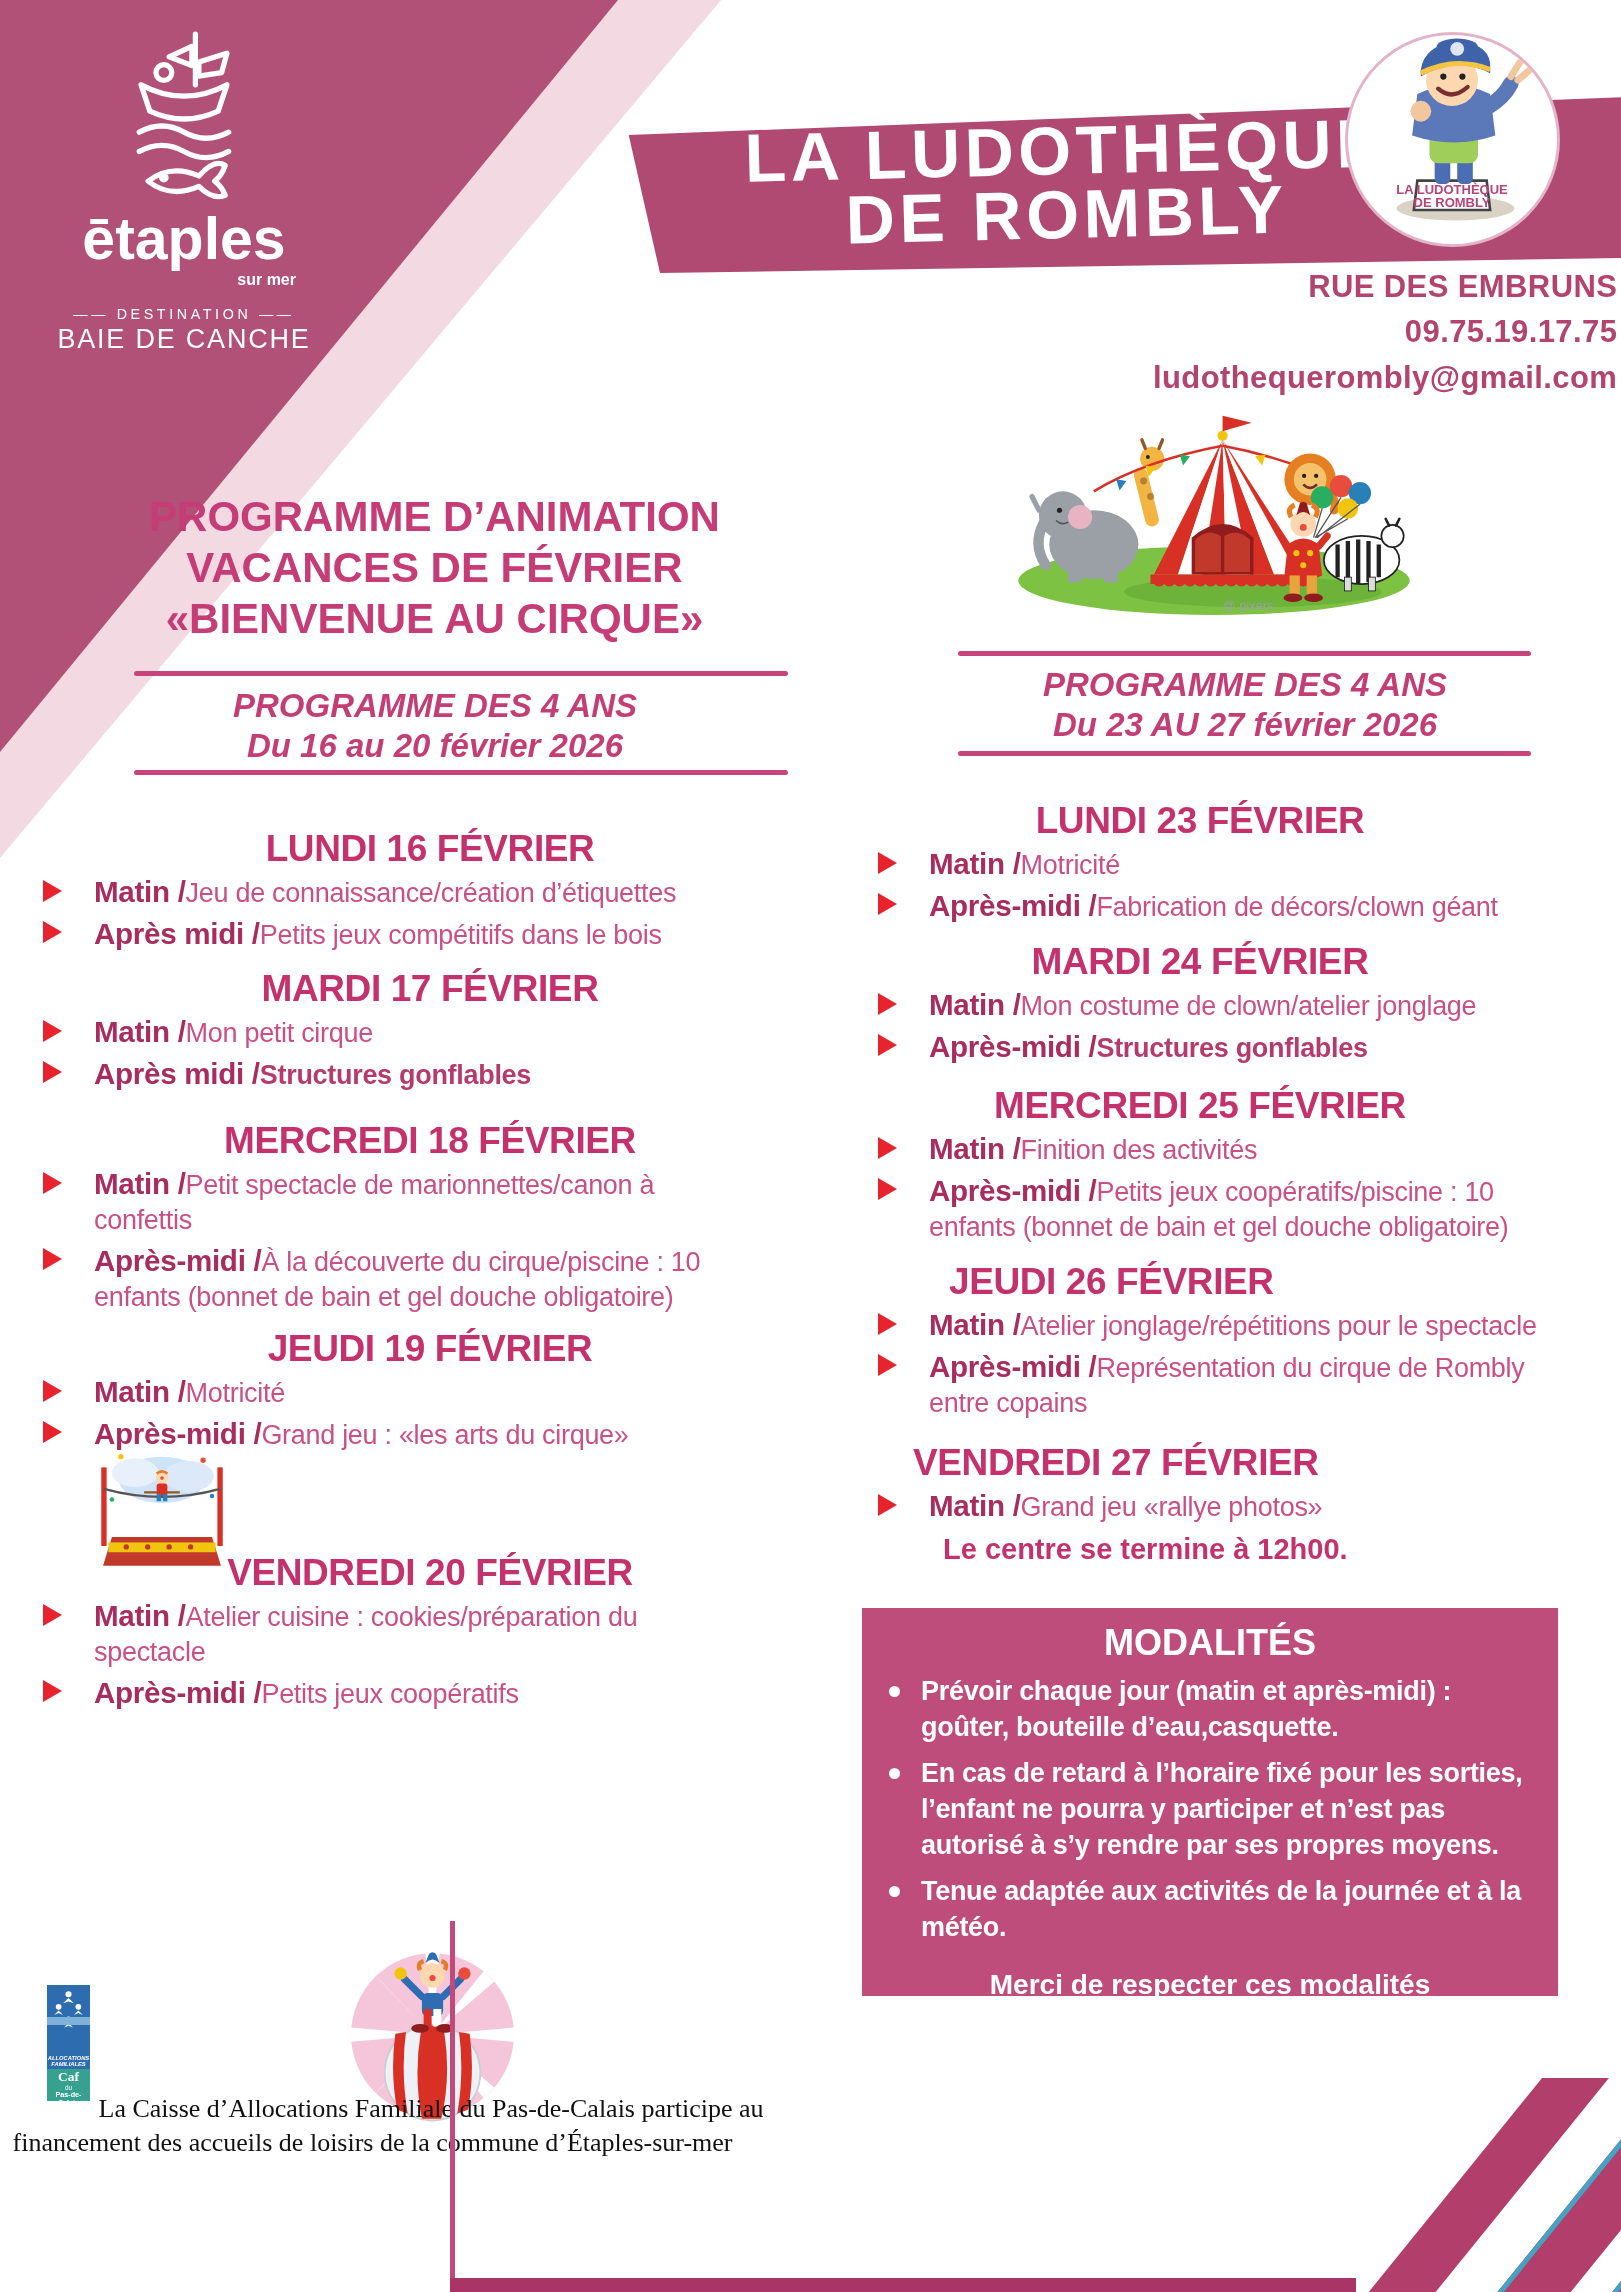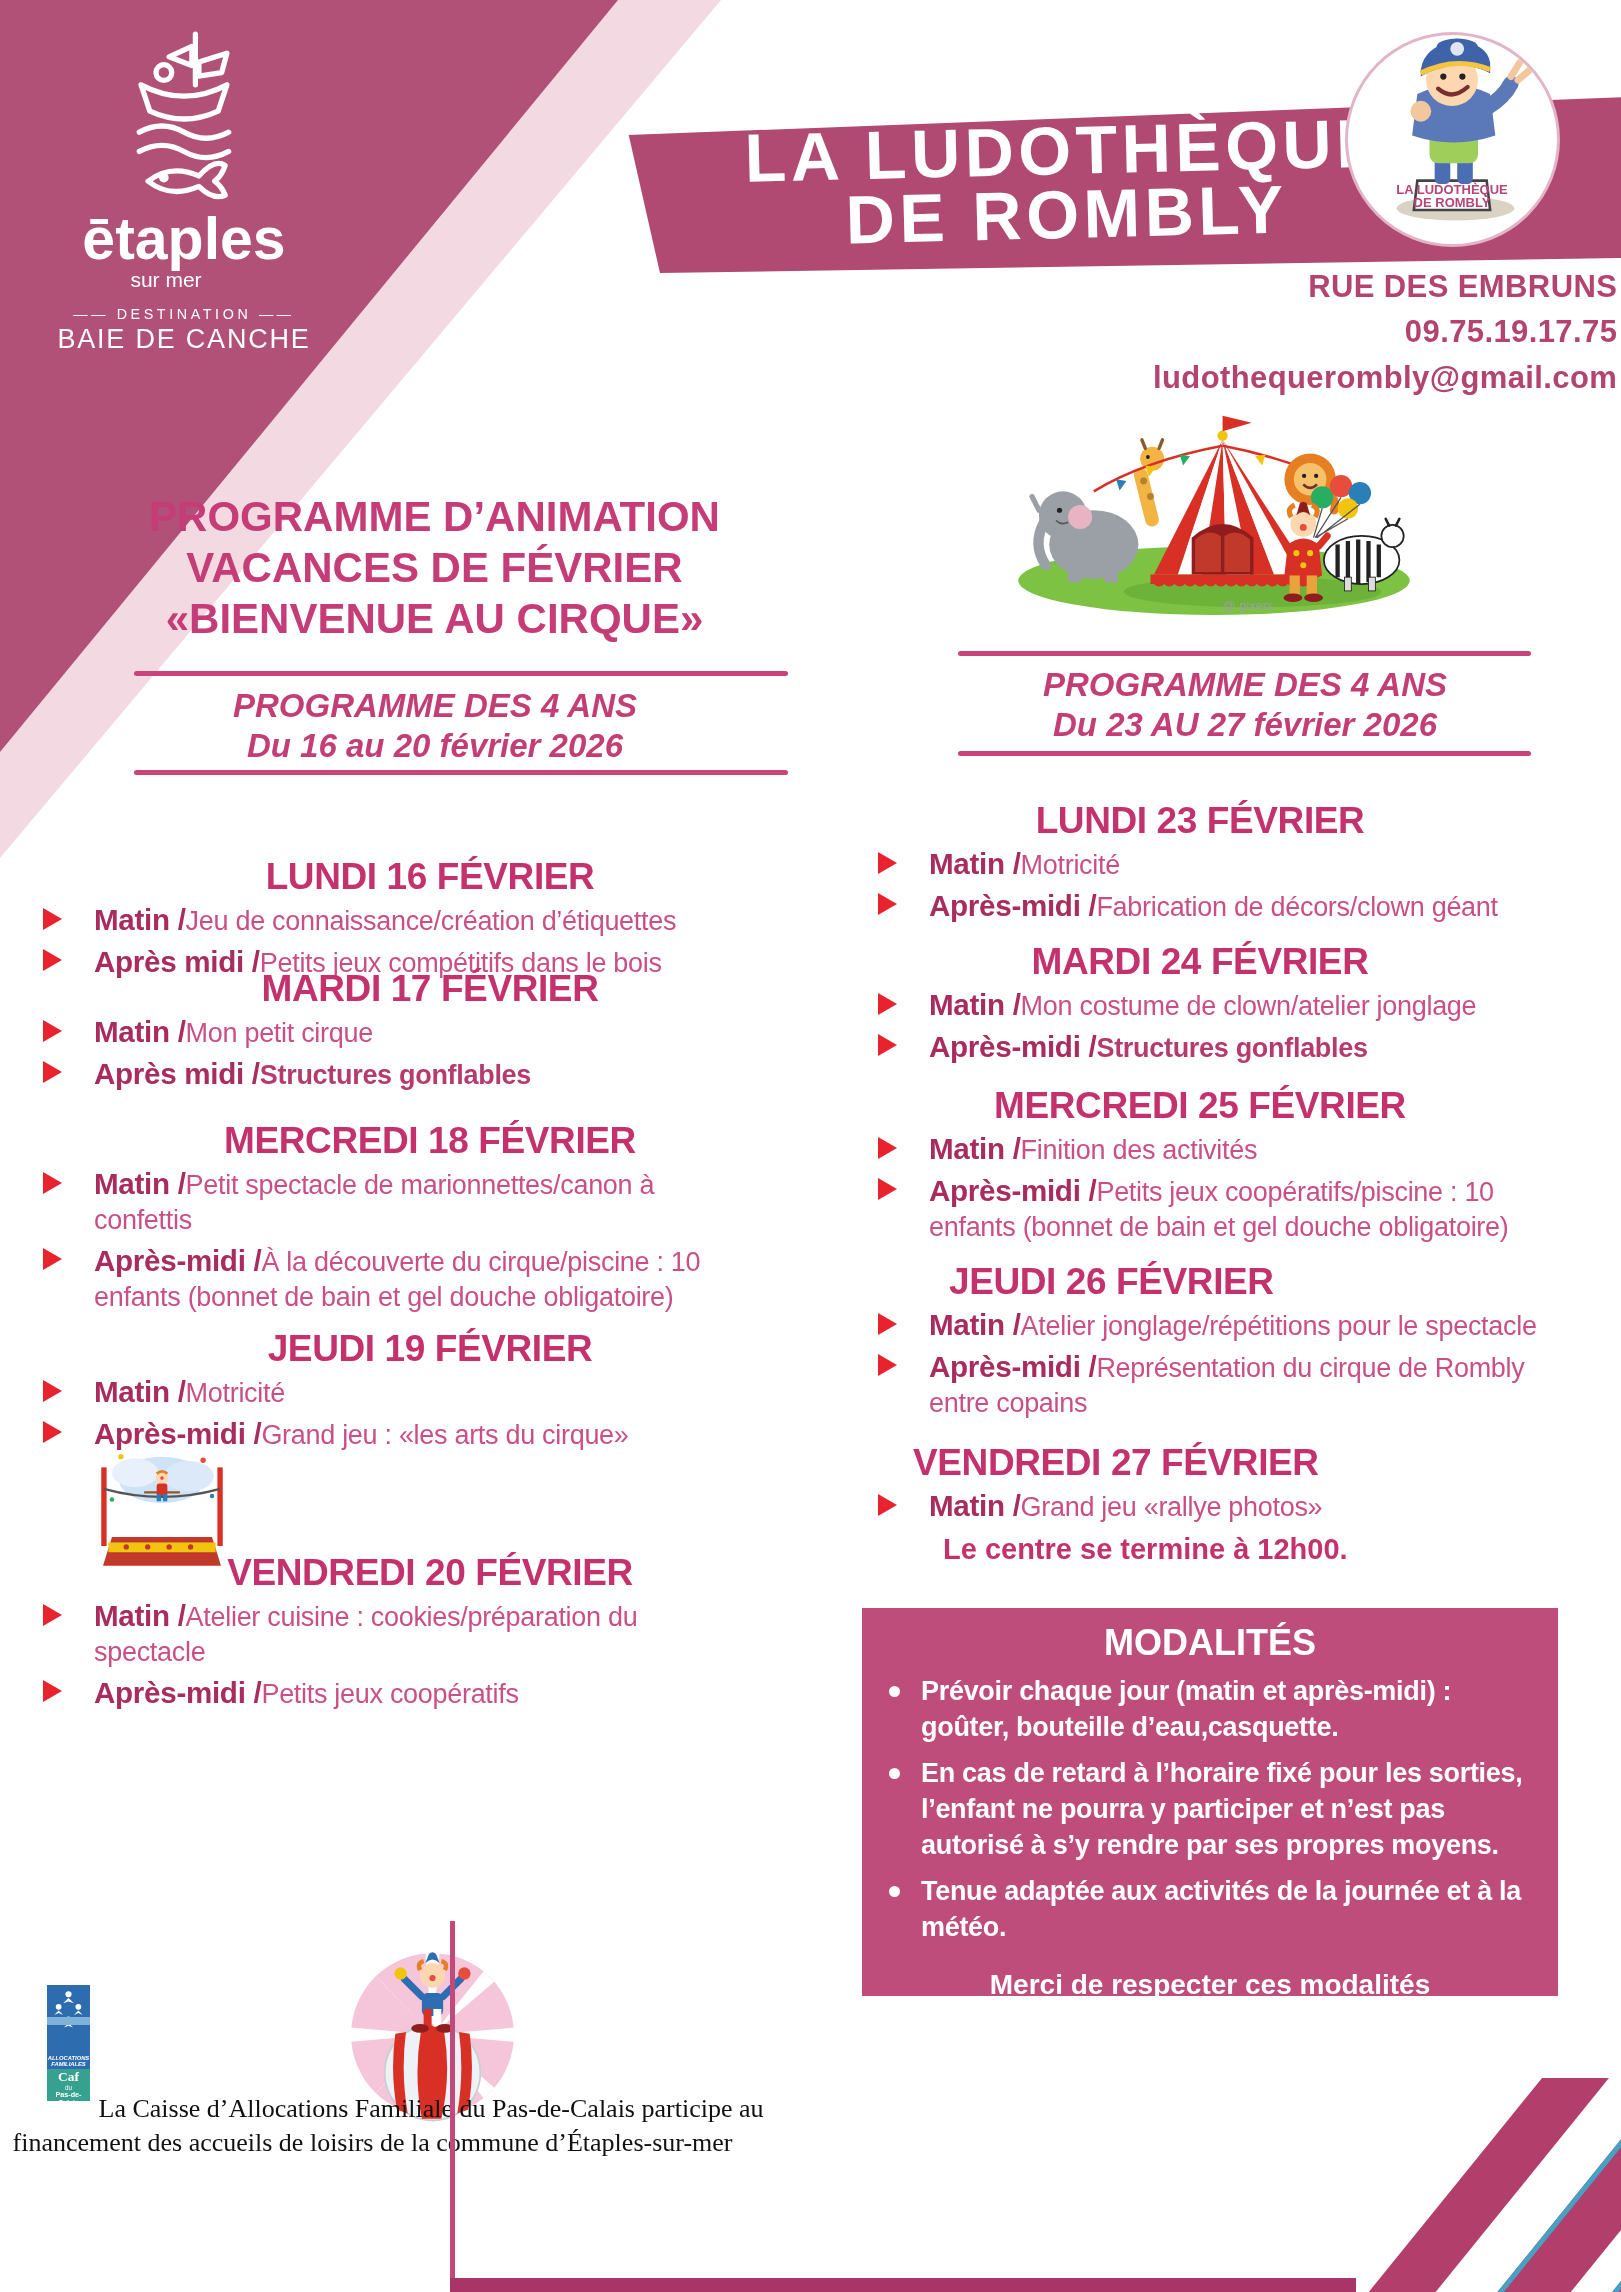--- a/index.html
+++ b/index.html
@@ -12,21 +12,21 @@
   .banner{position:absolute;left:618px;top:90px;width:1003px;height:188px;background:#b04a73;
         clip-path:polygon(10.7px 45px,1003px 7.2px,1003px 168px,42px 183px);}
   .banner-text{position:absolute;left:681px;top:118px;width:770px;text-align:center;
         transform:rotate(-1.4deg);color:#ffffff;font-weight:bold;}
   .banner-line1{font-size:68px;letter-spacing:4.5px;line-height:64px;}
   .banner-line2{font-size:68px;letter-spacing:4.5px;line-height:64px;}
   
   .etaples{position:absolute;left:36px;top:27px;width:296px;text-align:center;color:#fff;}
   .etaples svg{display:block;margin:0 auto;}
   .etaples-name{font-size:59px;font-weight:bold;letter-spacing:0px;line-height:57px;}
-  .etaples-sub{font-size:21px;font-weight:normal;padding-right:36px;line-height:23px;}
+  .etaples-sub{font-size:16px;font-weight:bold;text-align:right;padding-right:36px;line-height:23px;}
   .etaples-dest{font-size:14.3px;letter-spacing:3.6px;margin-top:14.3px;line-height:18px;}
   .etaples-baie{font-size:27px;letter-spacing:1.8px;line-height:32px;}
   .etaples-dest:before{content:"—— ";}
   .etaples-dest:after{content:" ——";}
   
   .mascot{position:absolute;left:1345px;top:32px;width:215px;height:215px;border-radius:50%;
         background:#fff;border:3.6px solid #e3b3c8;overflow:hidden;box-sizing:border-box;}
   
   .contact{position:absolute;left:1023px;top:267px;width:645px;text-align:right;color:#b3436f;}
   .contact-line{display:flex;justify-content:flex-end;align-items:center;margin-bottom:5.4px;}
@@ -176,21 +176,21 @@
     <div>VACANCES DE FÉVRIER</div>
     <div>«BIENVENUE AU CIRQUE»</div>
   </div>
   <div class="rule" style="left:134px;top:671px;width:654px;"></div>
   <div class="center-pink subtitle" style="left:99px;top:686px;width:672px;">
     <div>PROGRAMME DES 4 ANS</div>
     <div>Du 16 au 20 février 2026</div>
   </div>
   <div class="rule" style="left:134px;top:770px;width:654px;"></div>
 
-  <div class="day" style="left:38px;top:828px;width:784px;margin-top:28px;">
+  <div class="day" style="left:38px;top:828px;width:784px;">
     <div class="day-title">LUNDI 16 FÉVRIER</div>
     <div class="items">
       <div class="item"><span class="tri"></span><span class="lbl">Matin /</span><span>Jeu de connaissance/création d’étiquettes</span></div>
       <div class="item"><span class="tri"></span><span class="lbl">Après midi /</span><span>Petits jeux compétitifs dans le bois</span></div>
     </div>
   </div>
 
   <div class="day" style="left:38px;top:968px;width:784px;">
     <div class="day-title">MARDI 17 FÉVRIER</div>
     <div class="items">

